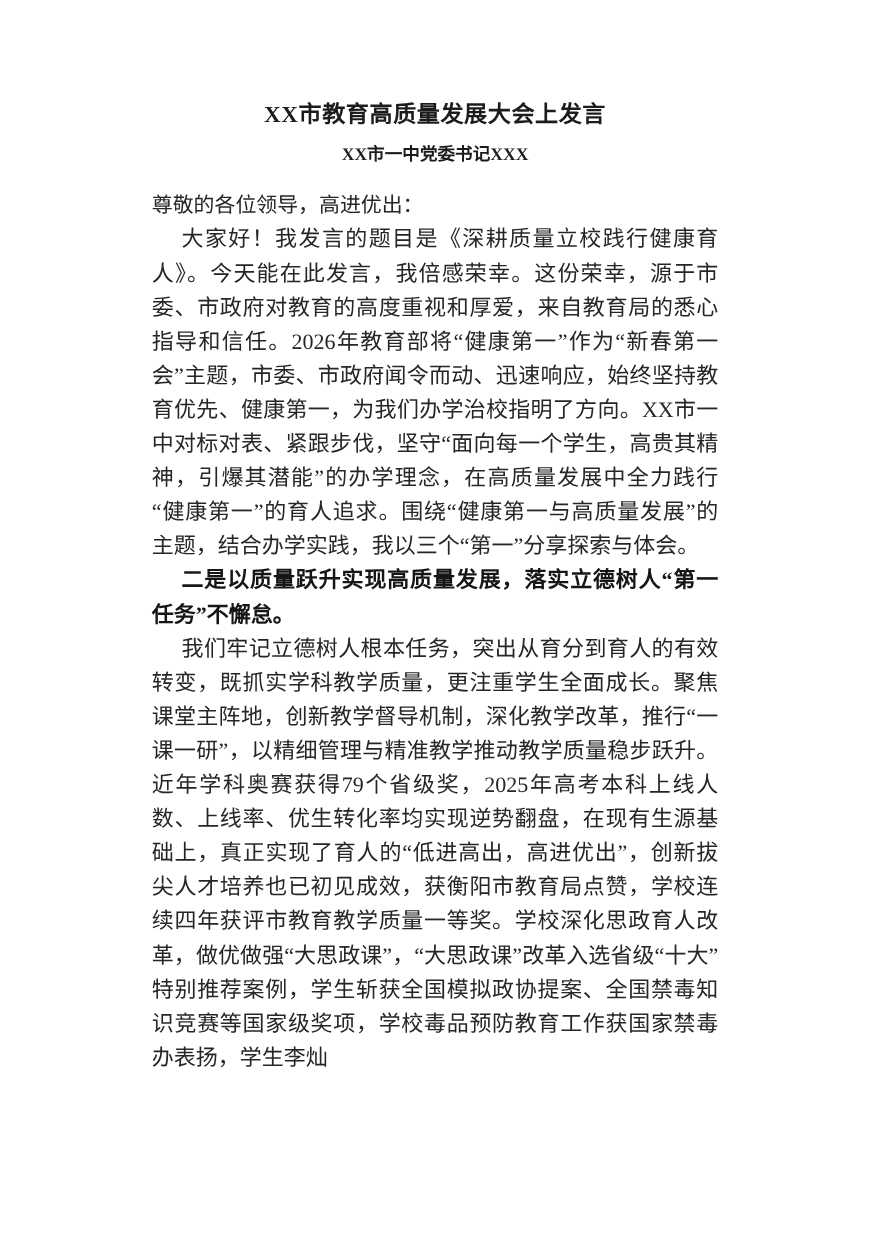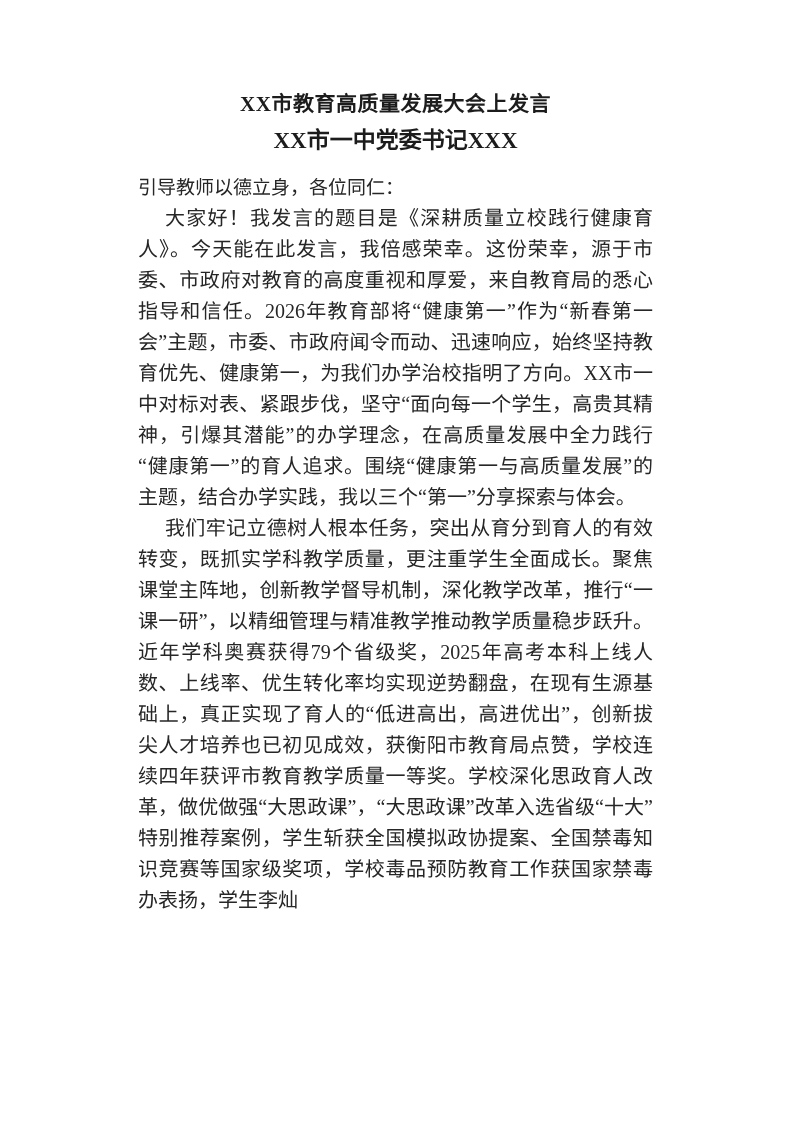--- a/index.html
+++ b/index.html
@@ -24,21 +24,21 @@
     text-align: center;
     font-size: 21px;
     line-height: 30px;
     font-weight: bold;
     color: #1c1c1c;
     letter-spacing: 0.5px;
   }
   .doc-subtitle {
     margin: 7px 0 0 0;
     text-align: center;
-    font-size: 23px;
+    font-size: 16px;
     line-height: 30px;
     font-weight: bold;
     color: #1c1c1c;
   }
   .salutation {
     margin: 16px 0 0 0;
     font-size: 19px;
     line-height: 31px;
     text-align: justify;
   }
@@ -53,16 +53,17 @@
     font-weight: bold;
     color: #161616;
   }
 </style>
 </head>
 <body>
 
 <div class="page">
   <h1 class="doc-title">XX市教育高质量发展大会上发言</h1>
   <h2 class="doc-subtitle">XX市一中党委书记XXX</h2>
-  <p class="salutation">引导教师以德立身，各位同仁：</p>
+  <p class="salutation">尊敬的各位领导，高进优出：</p>
   <p class="para body">大家好！我发言的题目是《深耕质量立校践行健康育人》。今天能在此发言，我倍感荣幸。这份荣幸，源于市委、市政府对教育的高度重视和厚爱，来自教育局的悉心指导和信任。2026年教育部将“健康第一”作为“新春第一会”主题，市委、市政府闻令而动、迅速响应，始终坚持教育优先、健康第一，为我们办学治校指明了方向。XX市一中对标对表、紧跟步伐，坚守“面向每一个学生，高贵其精神，引爆其潜能”的办学理念，在高质量发展中全力践行“健康第一”的育人追求。围绕“健康第一与高质量发展”的主题，结合办学实践，我以三个“第一”分享探索与体会。</p>
+  <p class="para heading">二是以质量跃升实现高质量发展，落实立德树人“第一任务”不懈怠。</p>
   <p class="para body">我们牢记立德树人根本任务，突出从育分到育人的有效转变，既抓实学科教学质量，更注重学生全面成长。聚焦课堂主阵地，创新教学督导机制，深化教学改革，推行“一课一研”，以精细管理与精准教学推动教学质量稳步跃升。近年学科奥赛获得79个省级奖，2025年高考本科上线人数、上线率、优生转化率均实现逆势翻盘，在现有生源基础上，真正实现了育人的“低进高出，高进优出”，创新拔尖人才培养也已初见成效，获衡阳市教育局点赞，学校连续四年获评市教育教学质量一等奖。学校深化思政育人改革，做优做强“大思政课”，“大思政课”改革入选省级“十大”特别推荐案例，学生斩获全国模拟政协提案、全国禁毒知识竞赛等国家级奖项，学校毒品预防教育工作获国家禁毒办表扬，学生李灿</p>
 </div>
 
 </body></html>

